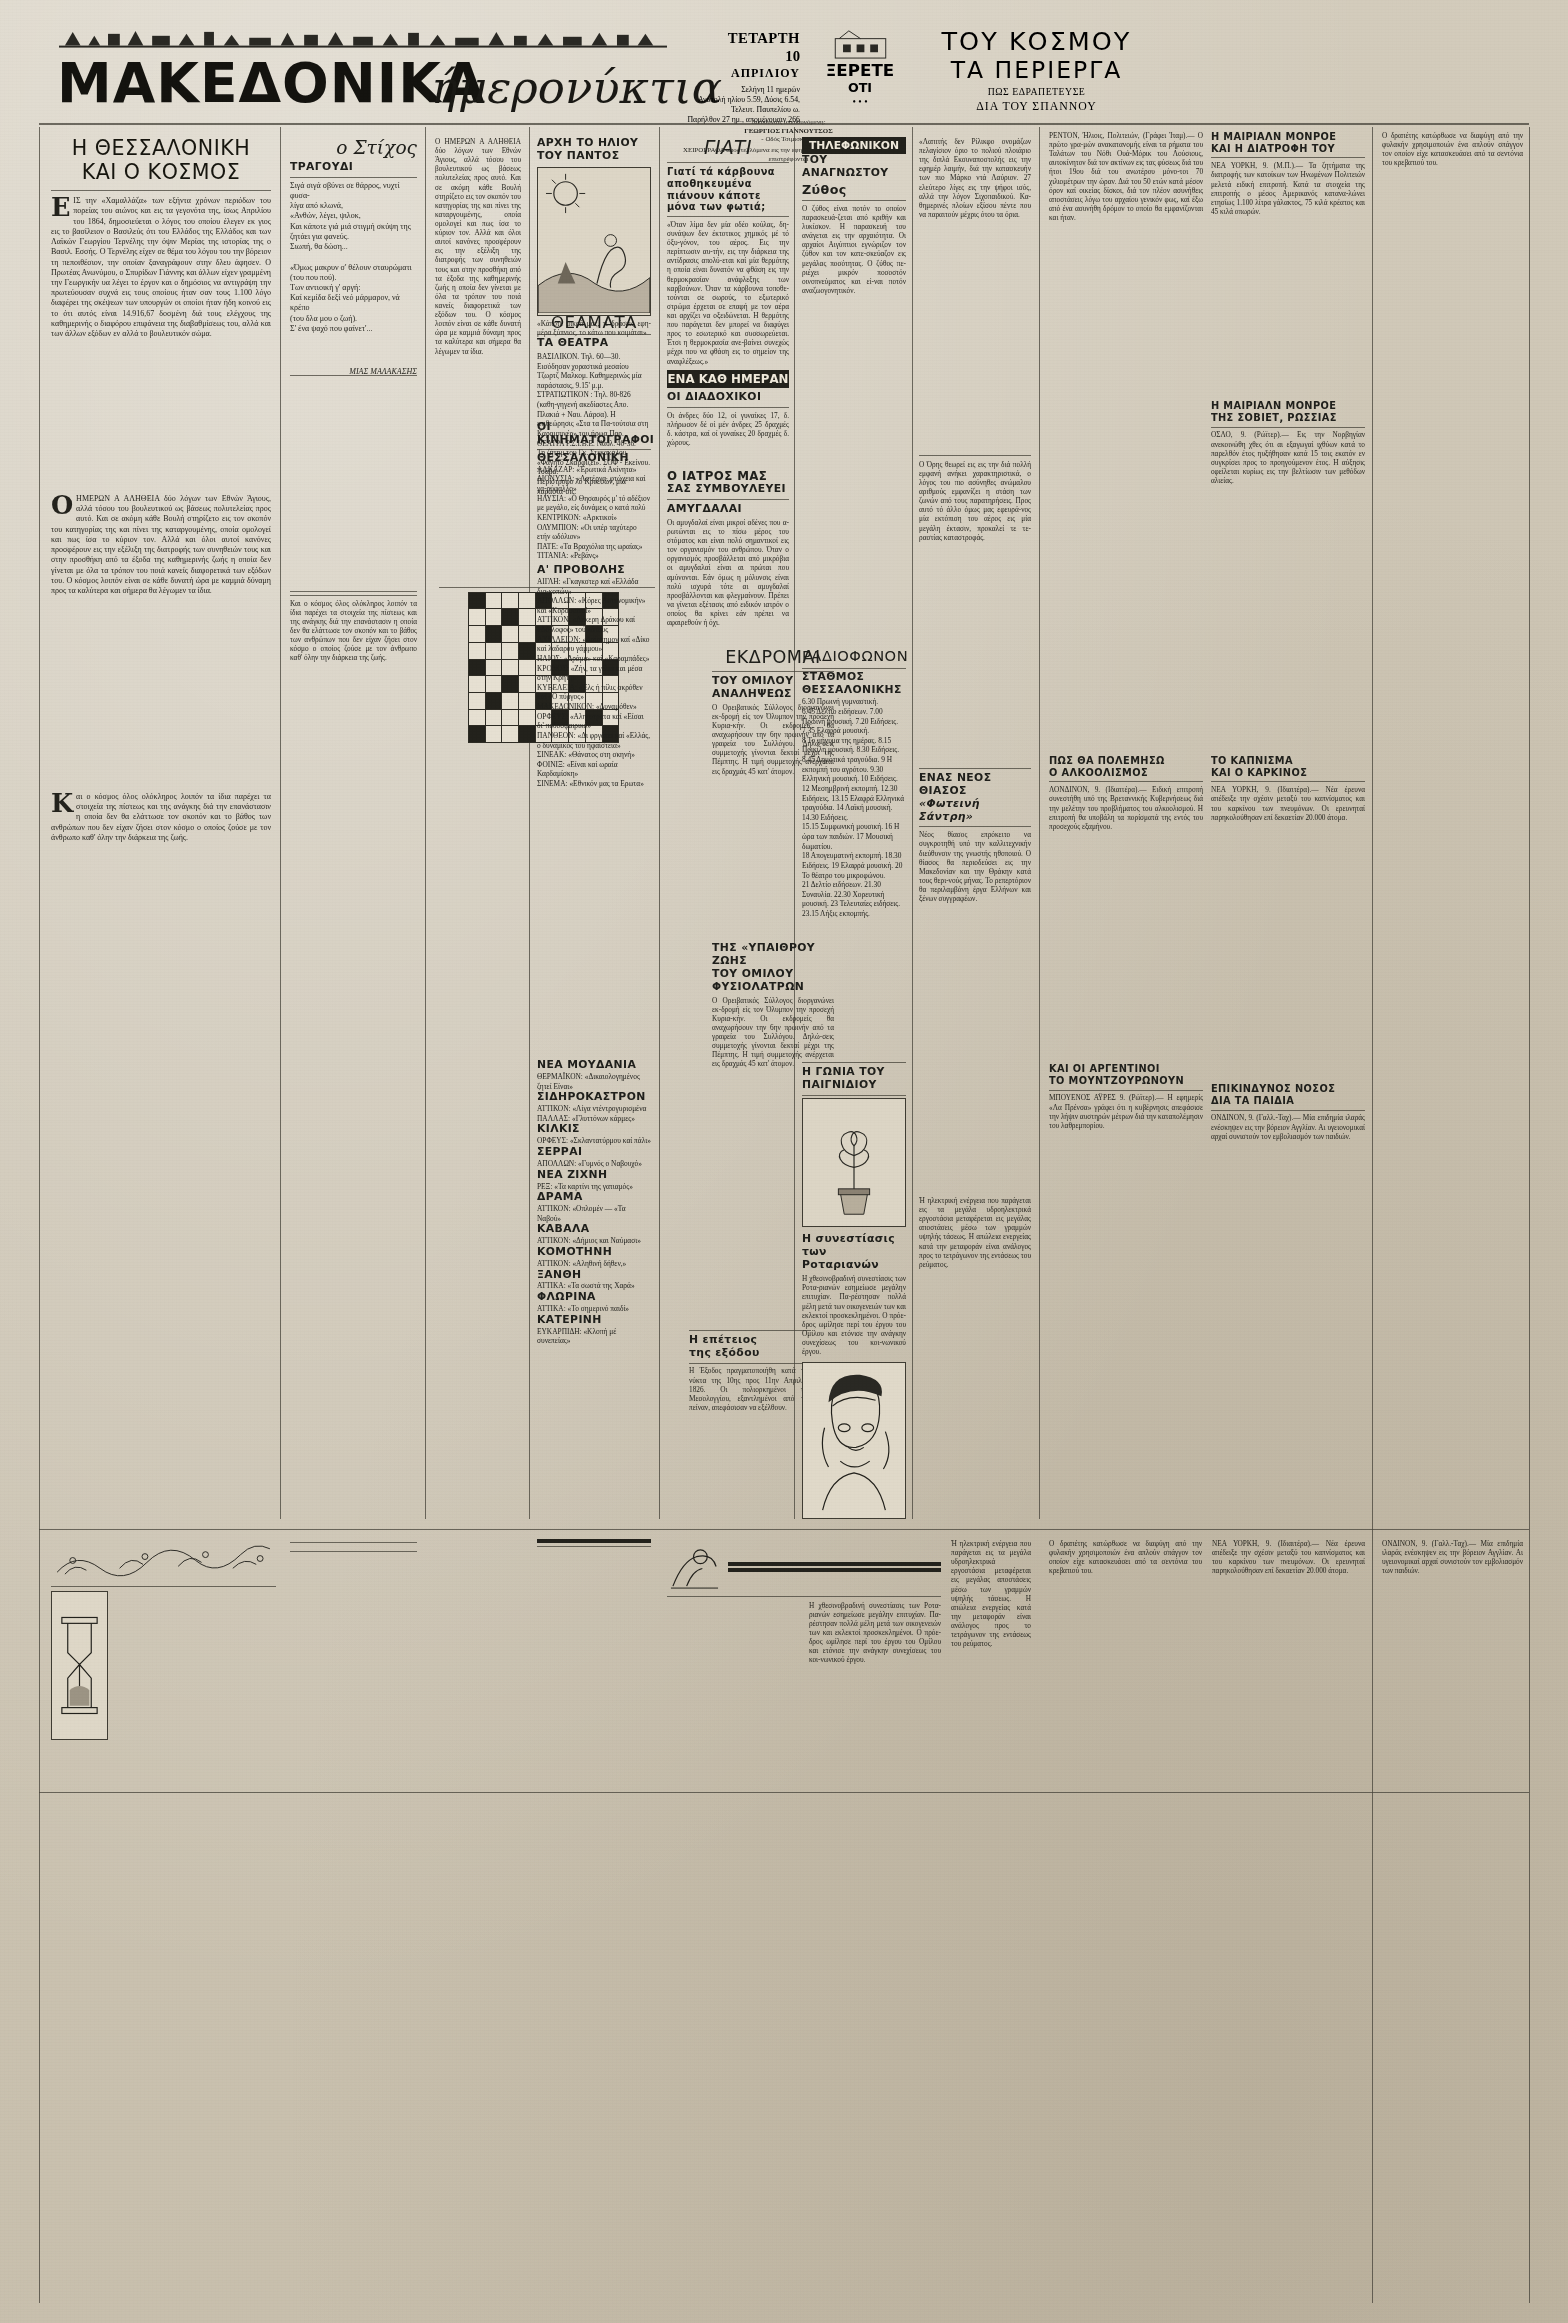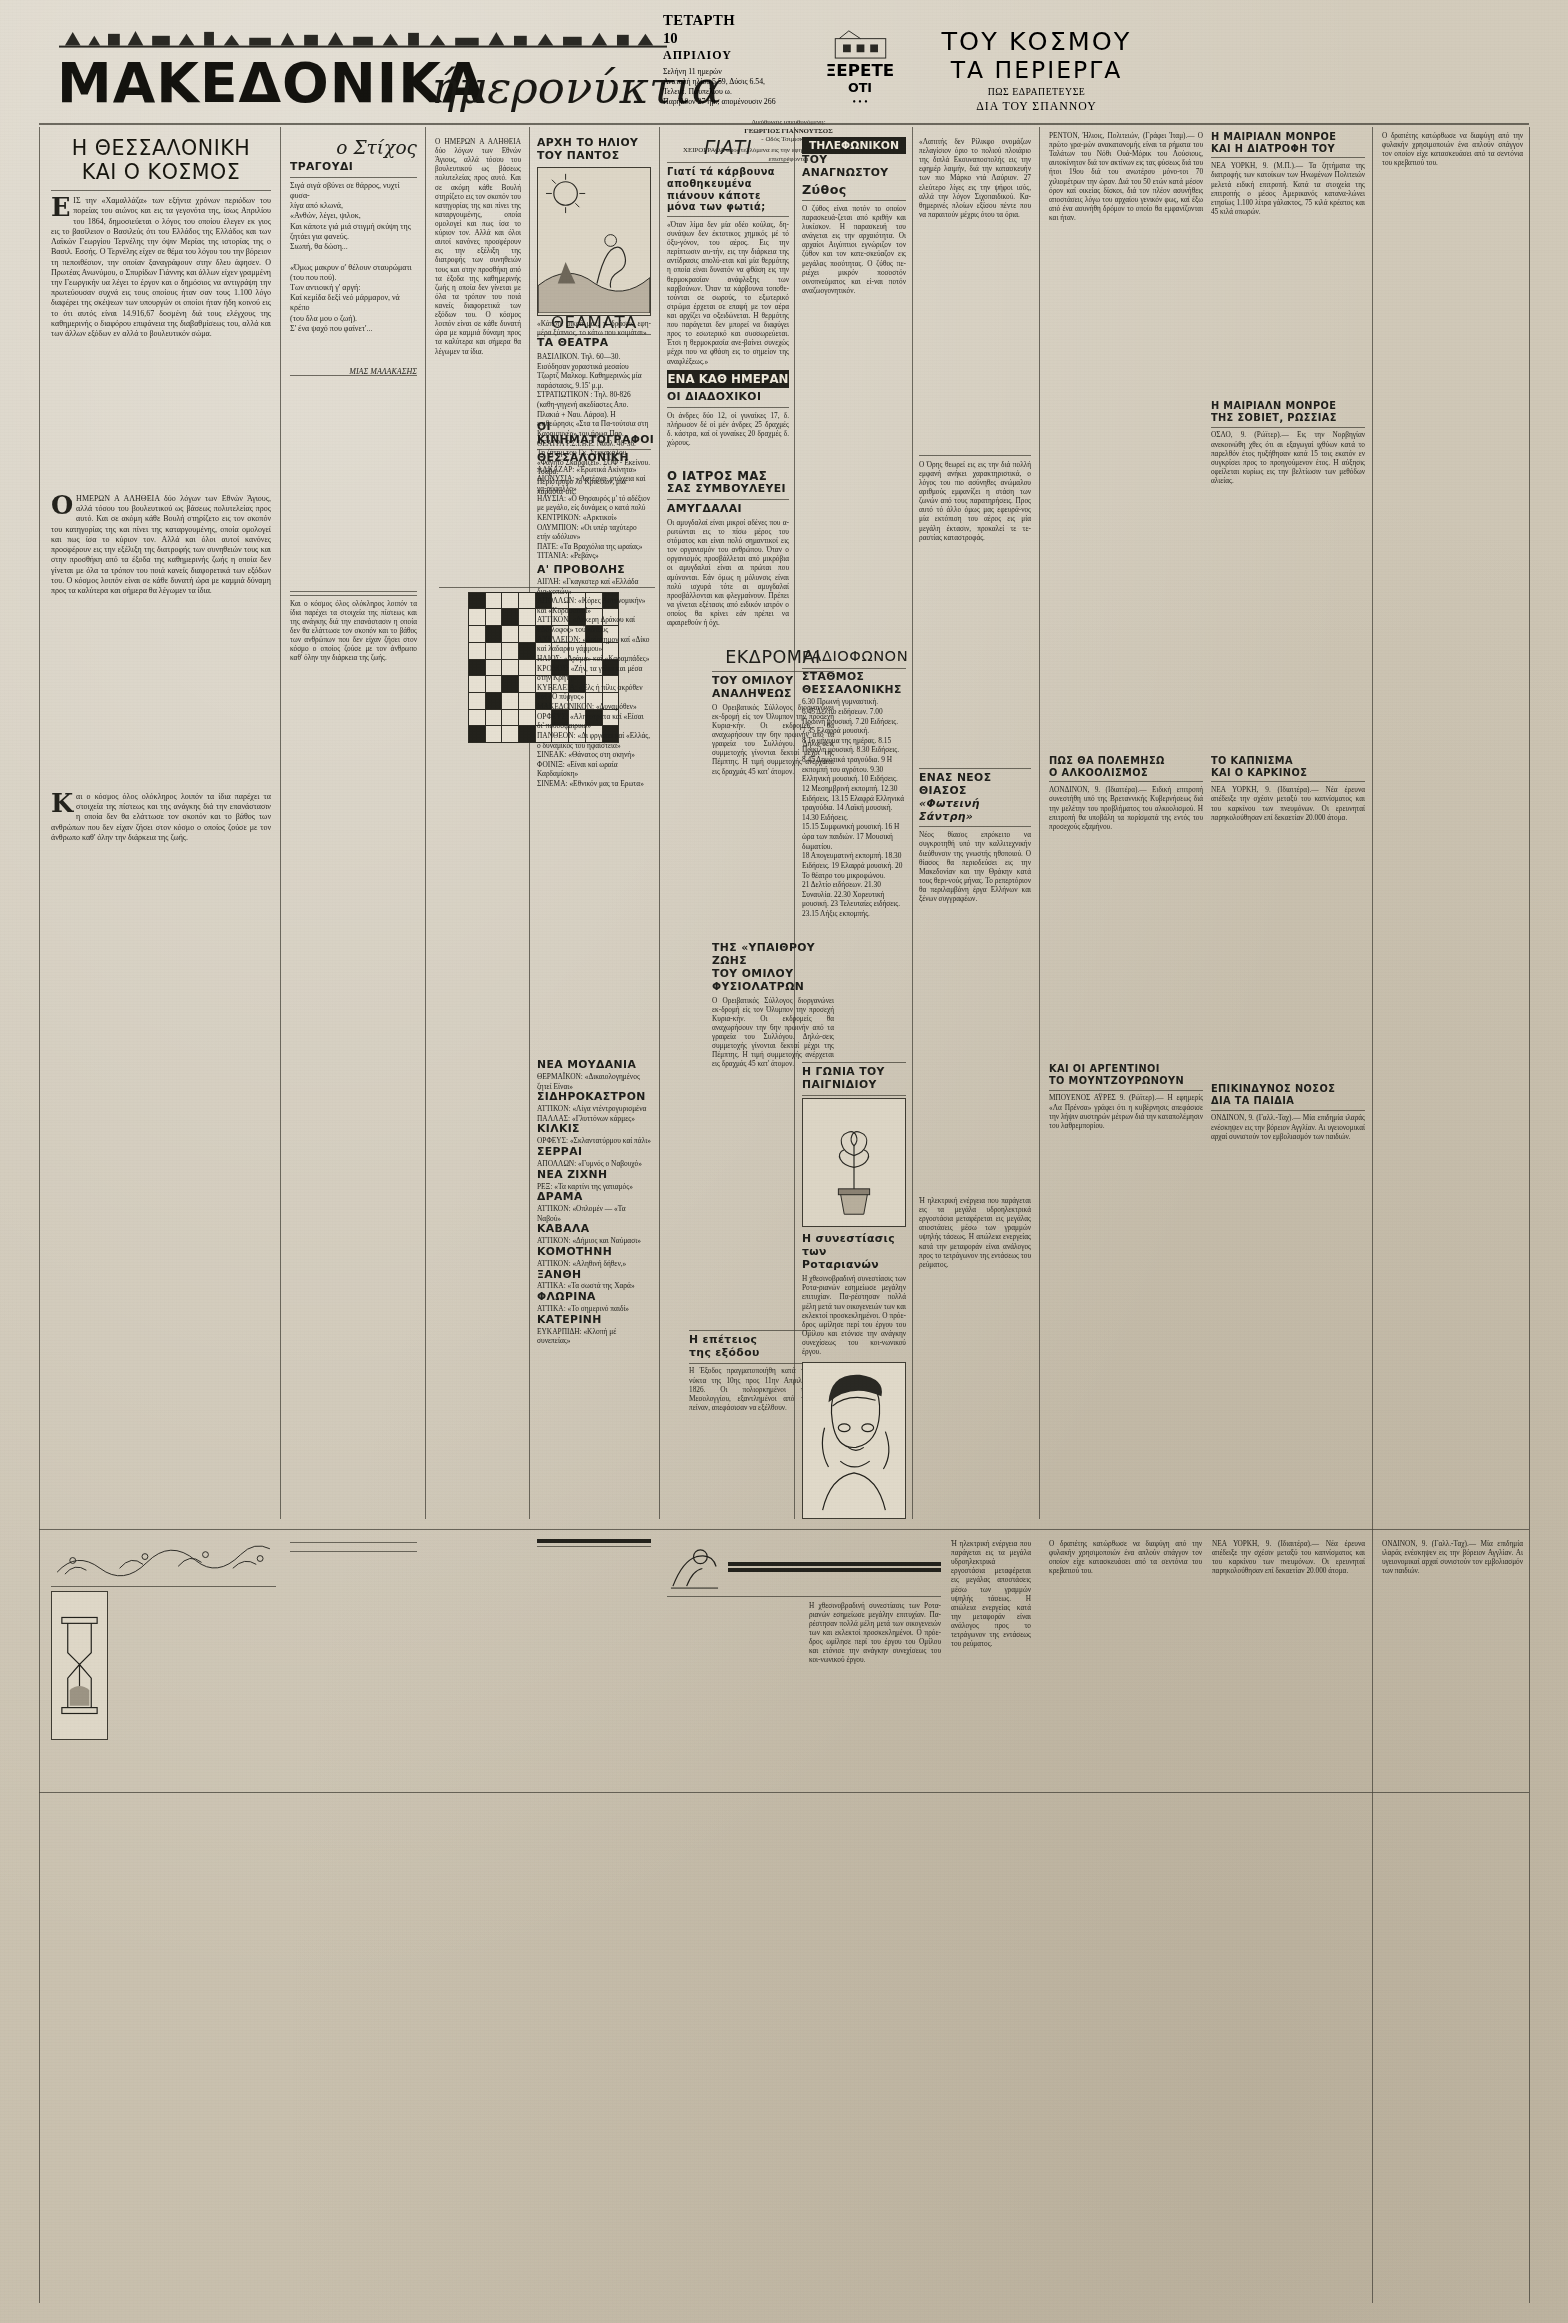--- a/index.html
+++ b/index.html
@@ -37,22 +37,22 @@
     font-weight:bold;font-size:55px;letter-spacing:1px;color:#14130f;
   }
   .mast-script{
     position:absolute;left:431px;top:61px;
     font-family:"DejaVu Serif", serif;font-style:italic;font-size:45px;color:#1a1915;
   }
   .mast-art{
     position:absolute;left:59px;top:25.5px;width:608px;height:23.5px;
   }
   .datebox{
-    position:absolute;left:663px;top:11px;width:137px;height:86px;
-    text-align:left;font-size:10.8px;line-height:1.25;
+    position:absolute;left:663px;top:29px;width:137px;height:86px;
+    text-align:right;font-size:10.8px;line-height:1.25;
   }
   .datebox .dw{font-weight:bold;font-size:14.7px;letter-spacing:0.5px;}
   .datebox .dd{font-weight:bold;font-size:14.7px;}
   .datebox .dm{font-weight:bold;font-size:12px;letter-spacing:1px;}
   .know{
     position:absolute;left:806px;top:27.4px;width:108px;height:90px;
     font-size:9.8px;line-height:1.2;text-align:center;
   }
   .know .kt{font-family:"DejaVu Sans",sans-serif;font-weight:bold;font-size:16.7px;}
   .kosmos{

